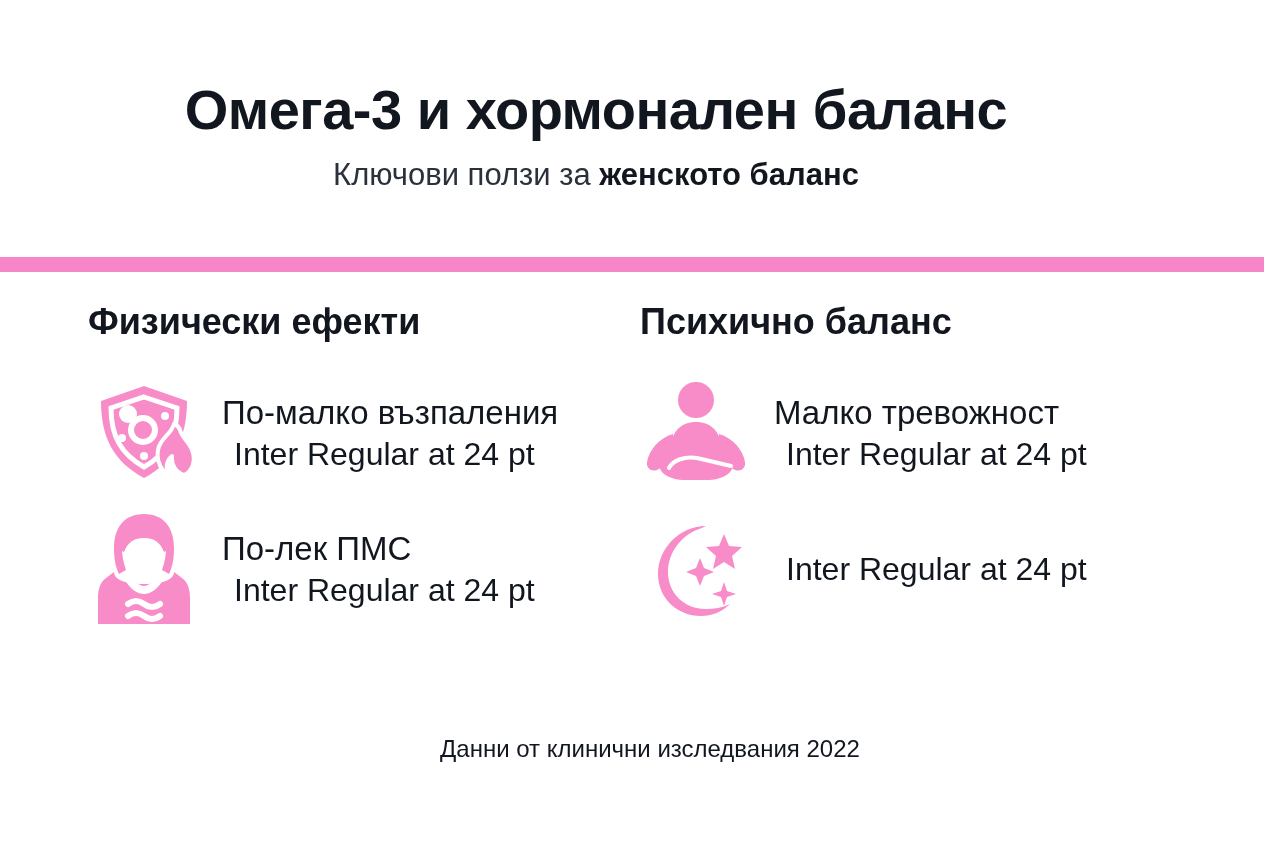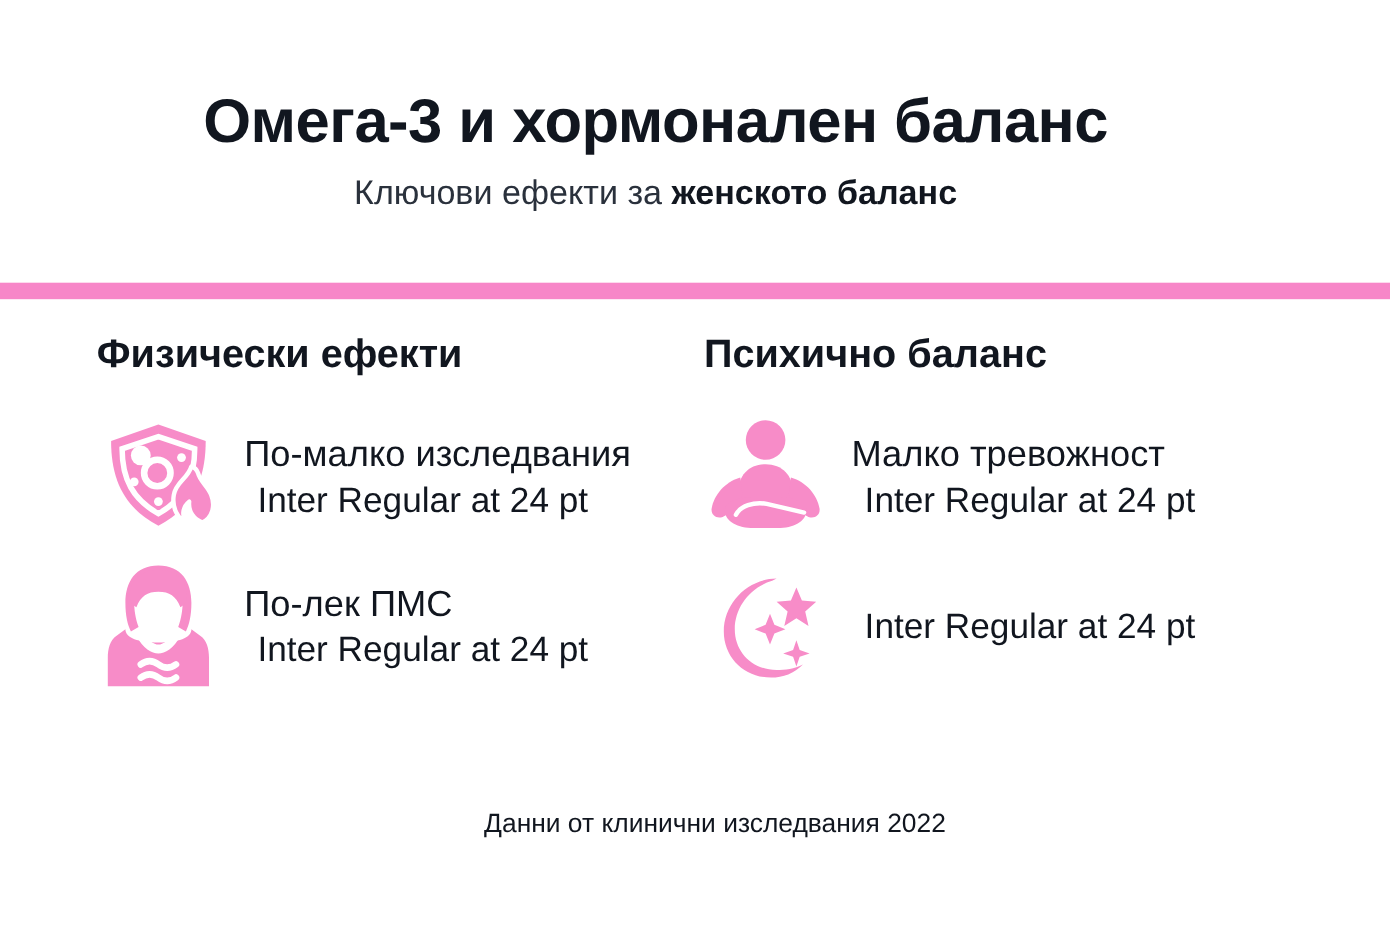--- a/index.html
+++ b/index.html
@@ -133,21 +133,21 @@
     color: #11161f;
   }
 </style>
 </head>
 <body>
 
 <div class="poster">
 
   <div class="header">
     <h1 class="title">Омега-3 и хормонален баланс</h1>
-    <p class="subtitle"><span>Ключови ефекти за </span><span class="accent">женското баланс</span></p>
+    <p class="subtitle"><span>Ключови ползи за </span><span class="accent">женското баланс</span></p>
   </div>
 
   <div class="divider"></div>
 
   <div class="columns">
 
     <div class="column left">
       <h2 class="col-heading">Физически ефекти</h2>
 
       <div class="benefit">
@@ -165,21 +165,21 @@
             <circle cx="73" cy="36" r="4" fill="#ffffff"></circle>
             <circle cx="30" cy="58" r="4" fill="#ffffff"></circle>
             <circle cx="52" cy="76" r="4" fill="#ffffff"></circle>
 
             <path d="M82 44 C79 55 68 58 66 70 C64 82 70 92 78 96 C72 88 75 80 80 76
                      C79 85 84 92 92 95 C101 91 104 80 100 70 C97 62 90 58 88 50
                      C87 47 85 45 82 44 Z" fill="#f78cc8" stroke="#ffffff" stroke-width="4" stroke-linejoin="round"></path>
           </svg>
         </div>
         <div class="benefit-text">
-          <p class="benefit-title">По-малко изследвания</p>
+          <p class="benefit-title">По-малко възпаления</p>
           <p class="benefit-sub">Inter Regular at 24 pt</p>
         </div>
       </div>
 
       <div class="benefit">
         <div class="benefit-icon">
           <svg width="96" height="112" viewBox="0 0 96 112" aria-hidden="true">
 
             <path d="M48 2 C27 2 18 17 18 36 C18 48 20 56 23 62 L30 58
                      C27 50 26 42 26 36 C26 22 34 12 48 12 C62 12 70 22 70 36

